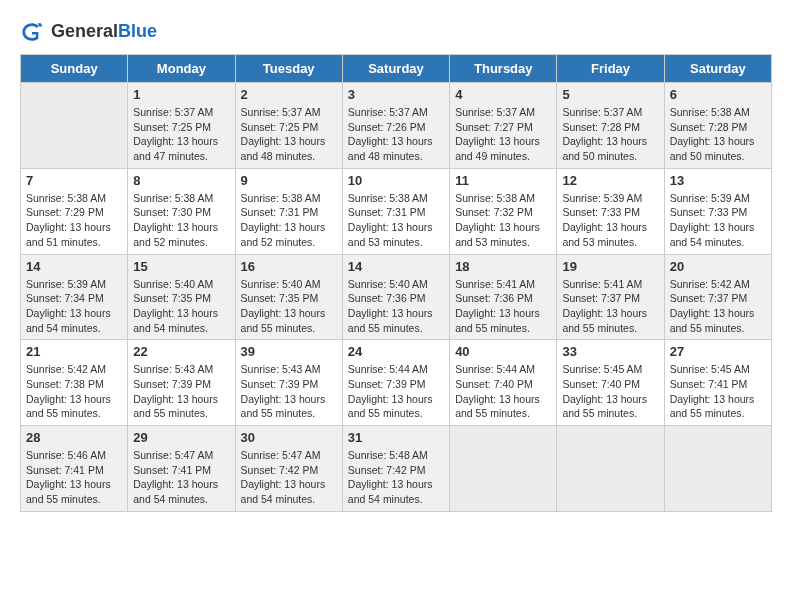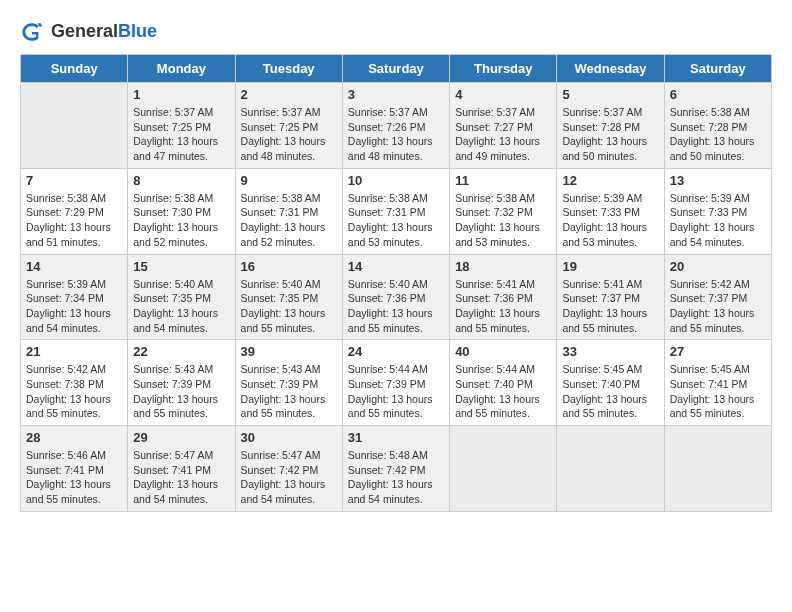--- a/index.html
+++ b/index.html
@@ -103,21 +103,21 @@
 </div>
 
 <table class="calendar">
   <thead>
     <tr>
     <th>Sunday</th>
         <th>Monday</th>
         <th>Tuesday</th>
         <th>Saturday</th>
         <th>Thursday</th>
-        <th>Wednesday</th>
+        <th>Friday</th>
         <th>Saturday</th>
       </tr>
   </thead>
   <tbody id="calendar-body">
   <tr class="row-shaded">
         <td class="empty"></td>
         <td>
           <div class="day-number">1</div>
           <div class="day-info">Sunrise: 5:37 AM<br>Sunset: 7:25 PM<br>Daylight: 13 hours and 47 minutes.</div>
         </td>

